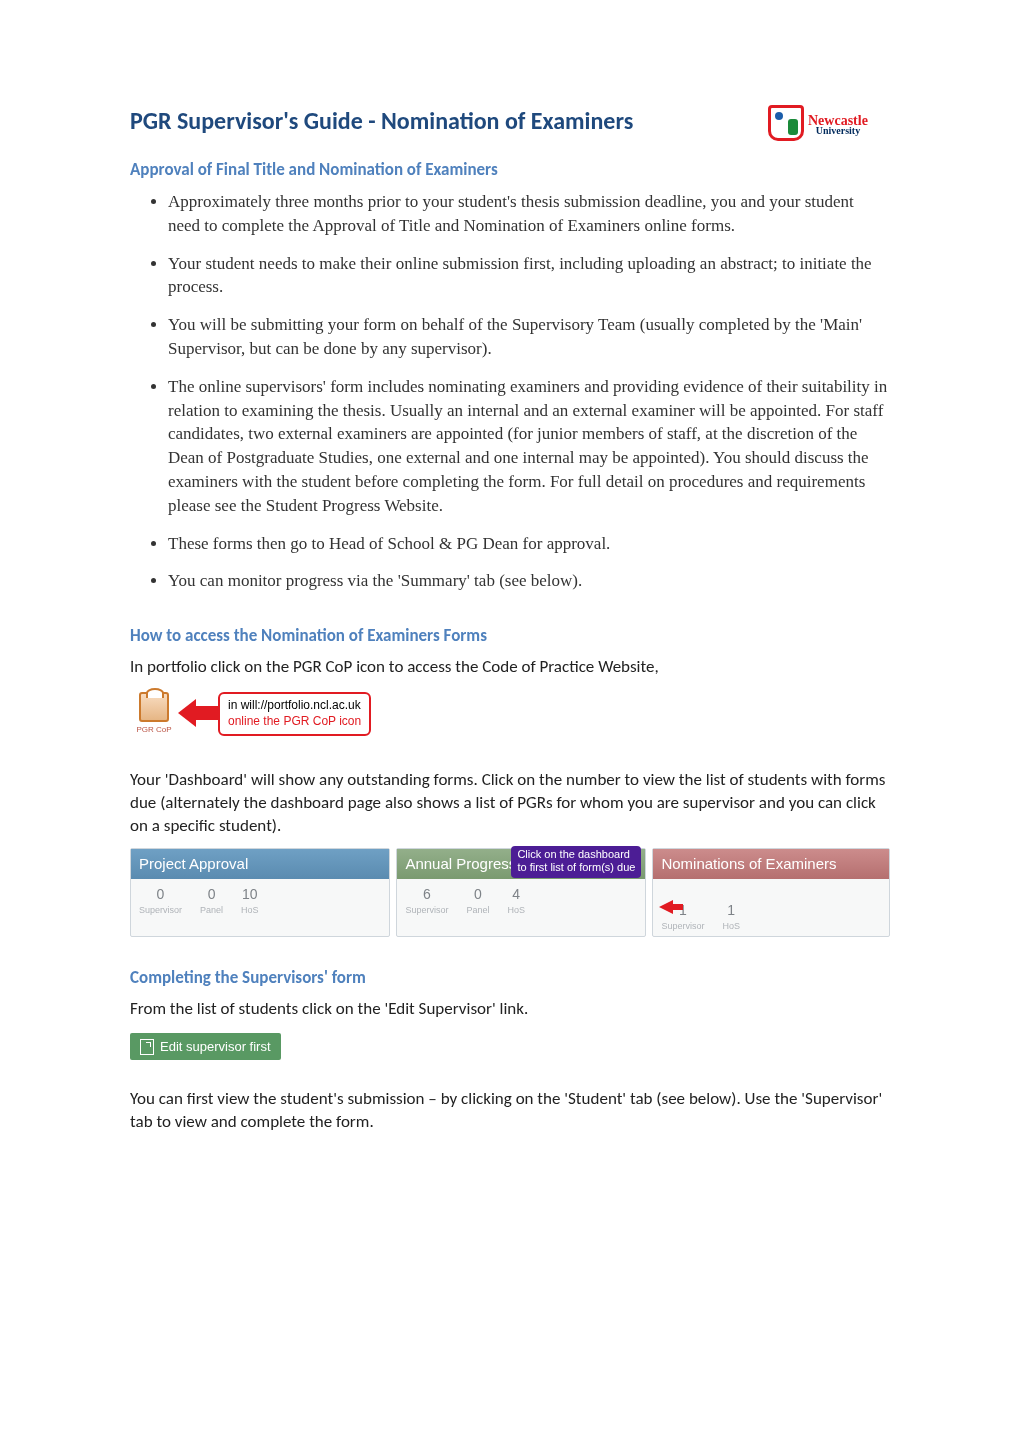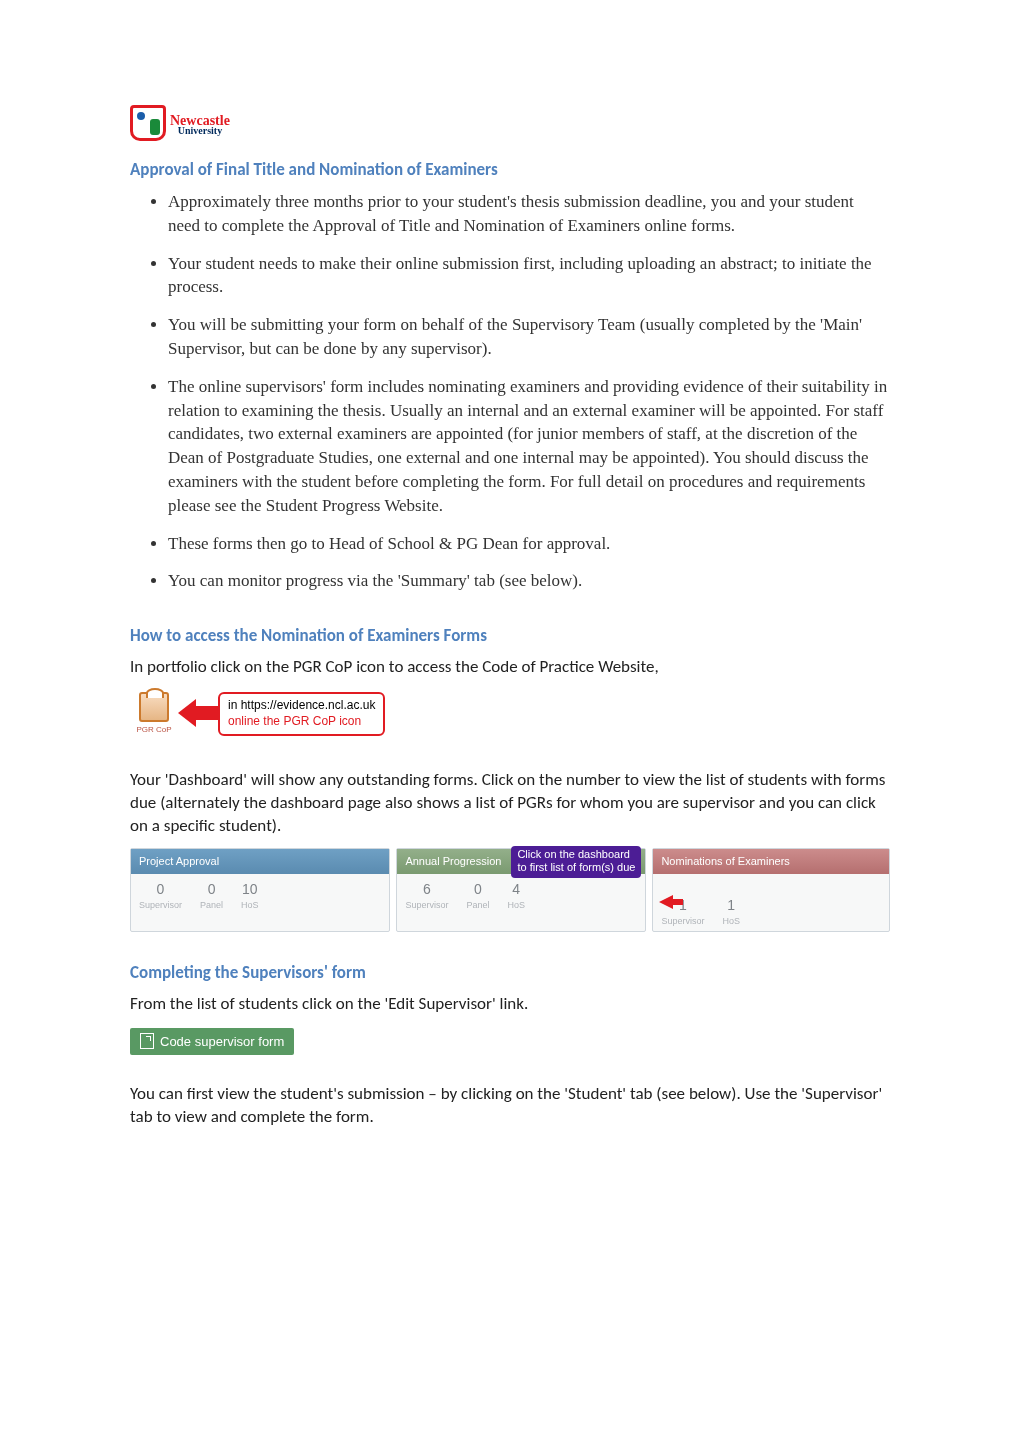--- a/index.html
+++ b/index.html
@@ -168,21 +168,21 @@
       flex-direction: column;
       overflow: visible;
       position: relative;
       background: #f7f8f8;
     }
     .dash-card:nth-child(1){ flex: 0 0 34%; }
     .dash-card:nth-child(2){ flex: 1; }
     .dash-card:nth-child(3){ flex: 0 0 31%; gap: 16px; }
     .dash-head {
       color: #fff;
-      font-size: 11px;
+      font-size: 15px;
       padding: 5px 8px;
       font-family: Arial, sans-serif;
     }
     .dash-head.c1 { background: linear-gradient(#6fa0c4,#5a8bb0); }
     .dash-head.c2 { background: linear-gradient(#93af8a,#7a9a70); }
     .dash-head.c3 { background: linear-gradient(#cc8c8c,#b56f6f); }
     .dash-body {
       display:flex;
       padding: 6px 8px 4px 8px;
       gap: 18px;
@@ -249,20 +249,21 @@
       border-right:1px solid #fff;
     }
   </style>
 </head>
 <body>
 
 
 
 
 <div class="header-row">
+  <h1>PGR Supervisor's Guide - Nomination of Examiners</h1>
   <div class="logo-box">
     <div class="logo-crest"></div>
     <div class="logo-text">
       <span class="ln1">Newcastle</span>
       <span class="ln2">University</span>
     </div>
   </div>
 </div>
 
 
@@ -280,21 +281,21 @@
 <h2>How to access the Nomination of Examiners Forms</h2>
 <p class="body-p">In portfolio click on the PGR CoP icon to access the Code of Practice Website,</p>
 
 <div class="cop-callout">
   <div class="cop-icon">
     <div class="glyph"></div>
     <div class="txt">PGR CoP</div>
   </div>
   <div class="red-arrow"></div>
   <div class="speech-box">
-    <div class="line1">in https://evidence.ncl.ac.uk</div>
+    <div class="line1">in will://portfolio.ncl.ac.uk</div>
     <div>online the PGR CoP icon</div>
   </div>
 </div>
 
 <p class="body-p">Your 'Dashboard' will show any outstanding forms. Click on the number to view the list of students with forms due (alternately the dashboard page also shows a list of PGRs for whom you are supervisor and you can click on a specific student).</p>
 
 
 <div class="dash">
   <div class="dash-card">
     <div class="dash-head c1">Project Approval</div>
@@ -351,19 +352,19 @@
     </div>
   </div>
 </div>
 
 
 <h2>Completing the Supervisors' form</h2>
 <p class="body-p">From the list of students click on the 'Edit Supervisor' link.</p>
 
 <span class="pill">
   <span class="doc-ic"></span>
-  <span>Code supervisor form</span>
+  <span>Edit supervisor first</span>
 </span>
 
 <p class="body-p">You can first view the student's submission – by clicking on the 'Student' tab (see below). Use the 'Supervisor' tab to view and complete the form.</p>
 
 
 
 
 </body></html>

